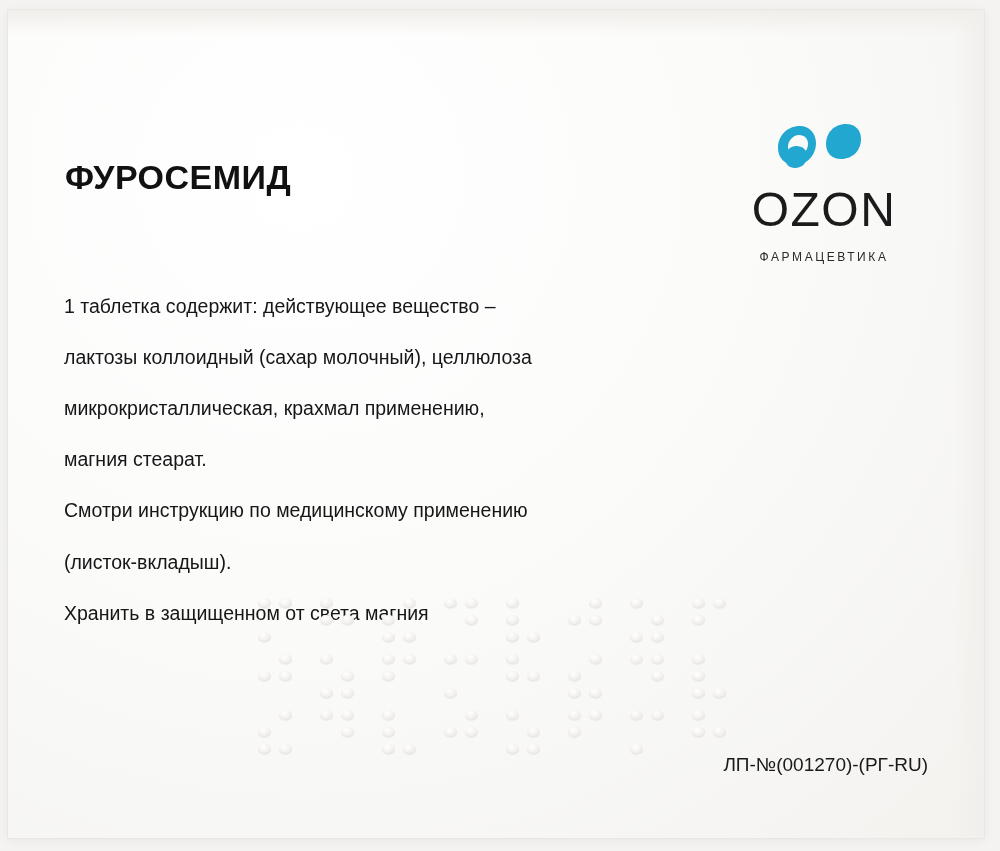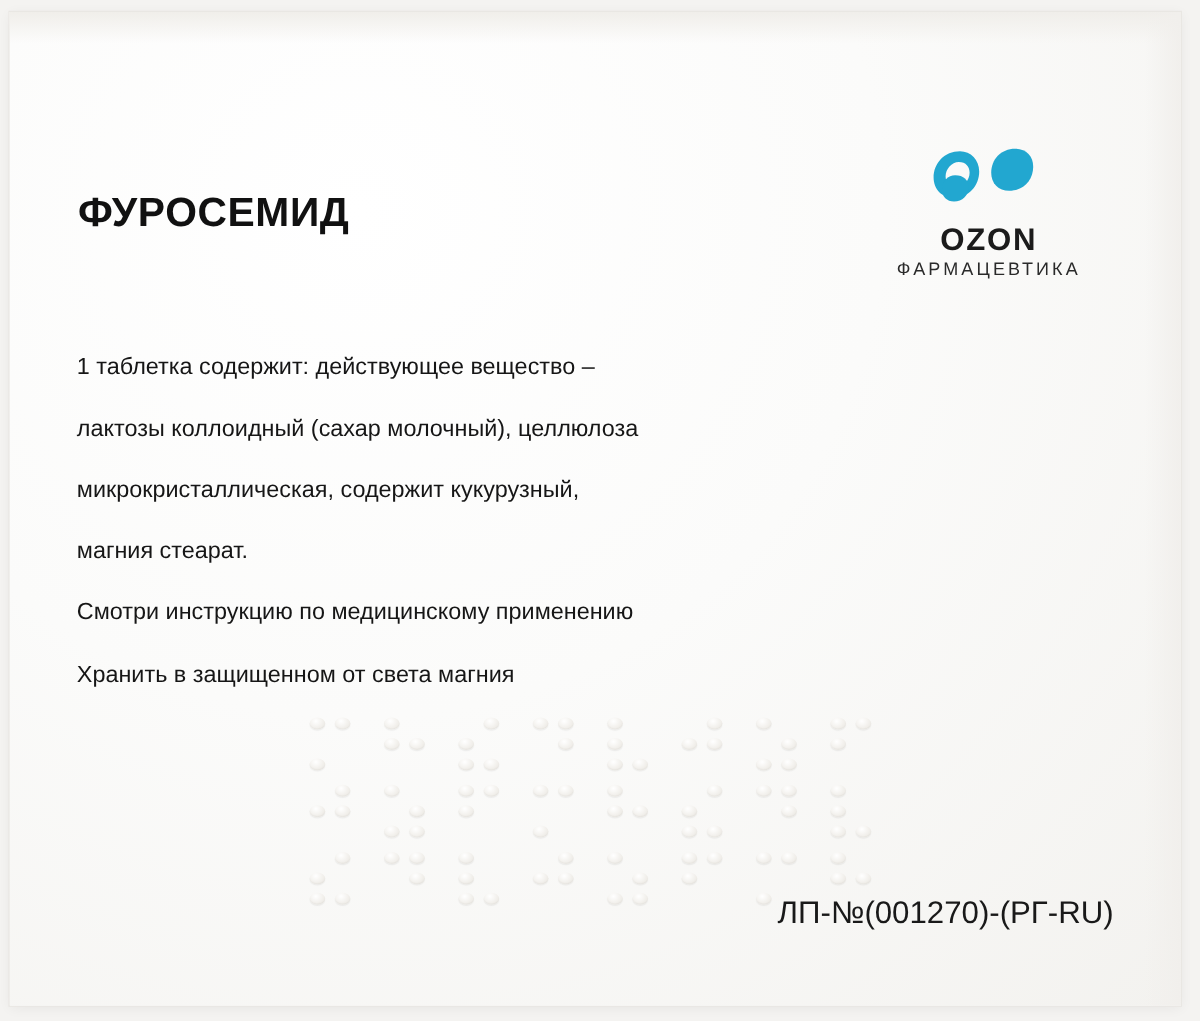--- a/index.html
+++ b/index.html
@@ -63,32 +63,32 @@
     width: 210px;
     text-align: center;
   }
   #logo-mark {
     width: 100px;
     height: 62px;
     margin: 0 auto 2px auto;
     display: block;
   }
   #logo-word {
-    font-size: 26px;
+    font-size: 48px;
     letter-spacing: 1.5px;
-    font-weight: 700;
+    font-weight: 400;
     color: #1b1b1b;
     line-height: 1;
     font-family: "Liberation Sans", sans-serif;
   }
   #logo-sub {
-    font-size: 15px;
+    font-size: 12px;
     letter-spacing: 2.6px;
     color: #2a2a2a;
-    margin-top: 4px;
+    margin-top: 16px;
     font-family: "Liberation Sans", sans-serif;
   }
 
   
   #product-title {
     position: absolute;
     left: 57px;
     top: 148px;
     font-size: 34px;
     font-weight: bold;
@@ -112,21 +112,21 @@
   .line {
     display: block;
     white-space: pre;
   }
 
   
   #reg-number {
     position: absolute;
     right: 56px;
     bottom: 62px;
-    font-size: 26px;
+    font-size: 19px;
     color: #191919;
     font-family: "Liberation Sans", sans-serif;
   }
 
   
   #braille {
     position: absolute;
     left: 250px;
     top: 588px;
     width: 520px;
@@ -158,23 +158,24 @@
       </svg>
       <div id="logo-word">OZON</div>
       <div id="logo-sub">ФАРМАЦЕВТИКА</div>
     </div>
 
     <div id="product-title">ФУРОСЕМИД</div>
 
     <div id="body-text">
       <span class="line">1 таблетка содержит: действующее вещество –</span>
       <span class="line">лактозы коллоидный (сахар молочный), целлюлоза</span>
-      <span class="line">микрокристаллическая, содержит кукурузный,</span>
+      <span class="line">микрокристаллическая, крахмал применению,</span>
       <span class="line">магния стеарат.</span>
       <span class="line">Смотри инструкцию по медицинскому применению</span>
+      <span class="line">(листок-вкладыш).</span>
       <span class="line">Хранить в защищенном от света магния</span>
       
       
       
       
     </div>
 
     <div id="braille">
         <div class="dot" style="left: 0px; top: 0px;"></div>
         <div class="dot" style="left: 0px; top: 34px;"></div>

